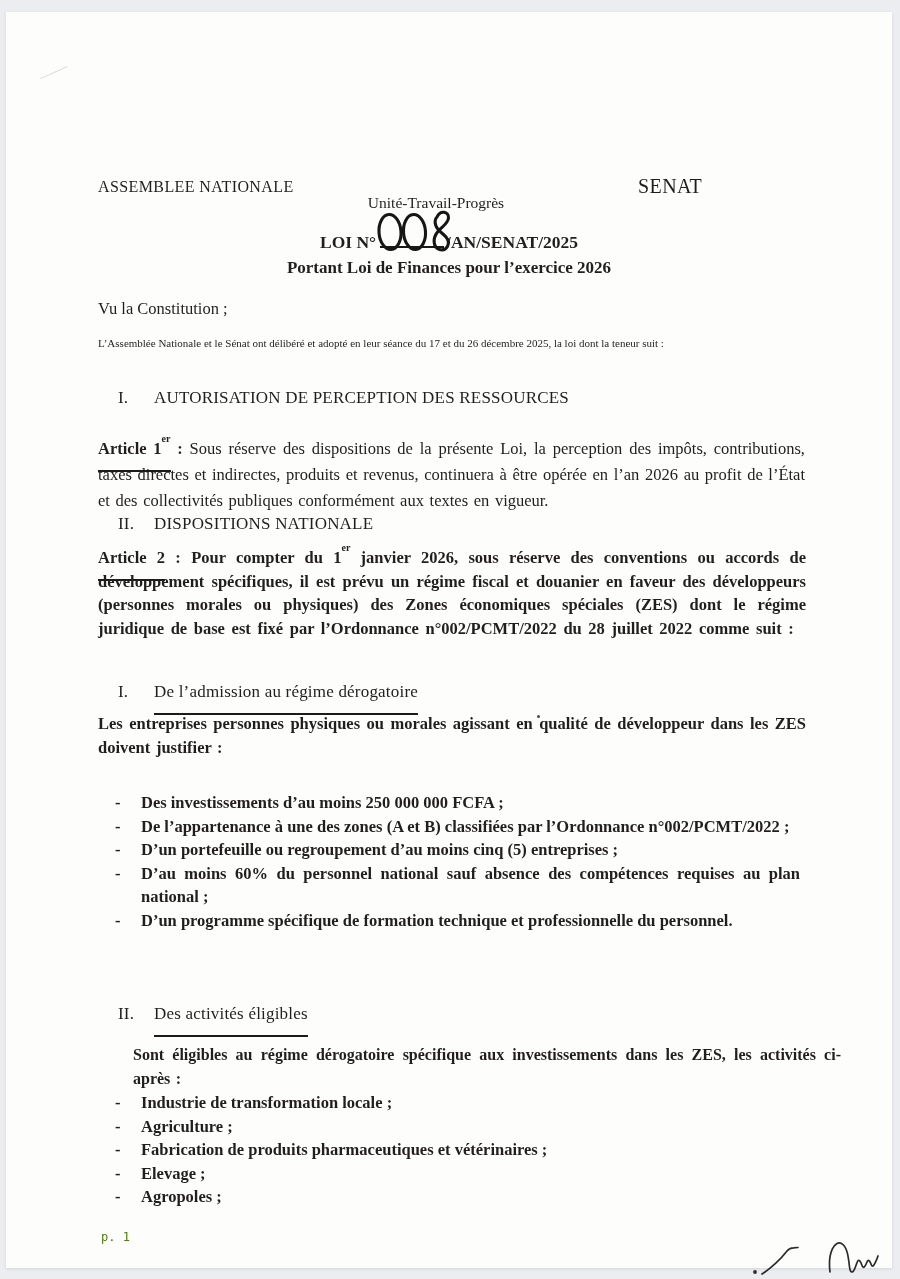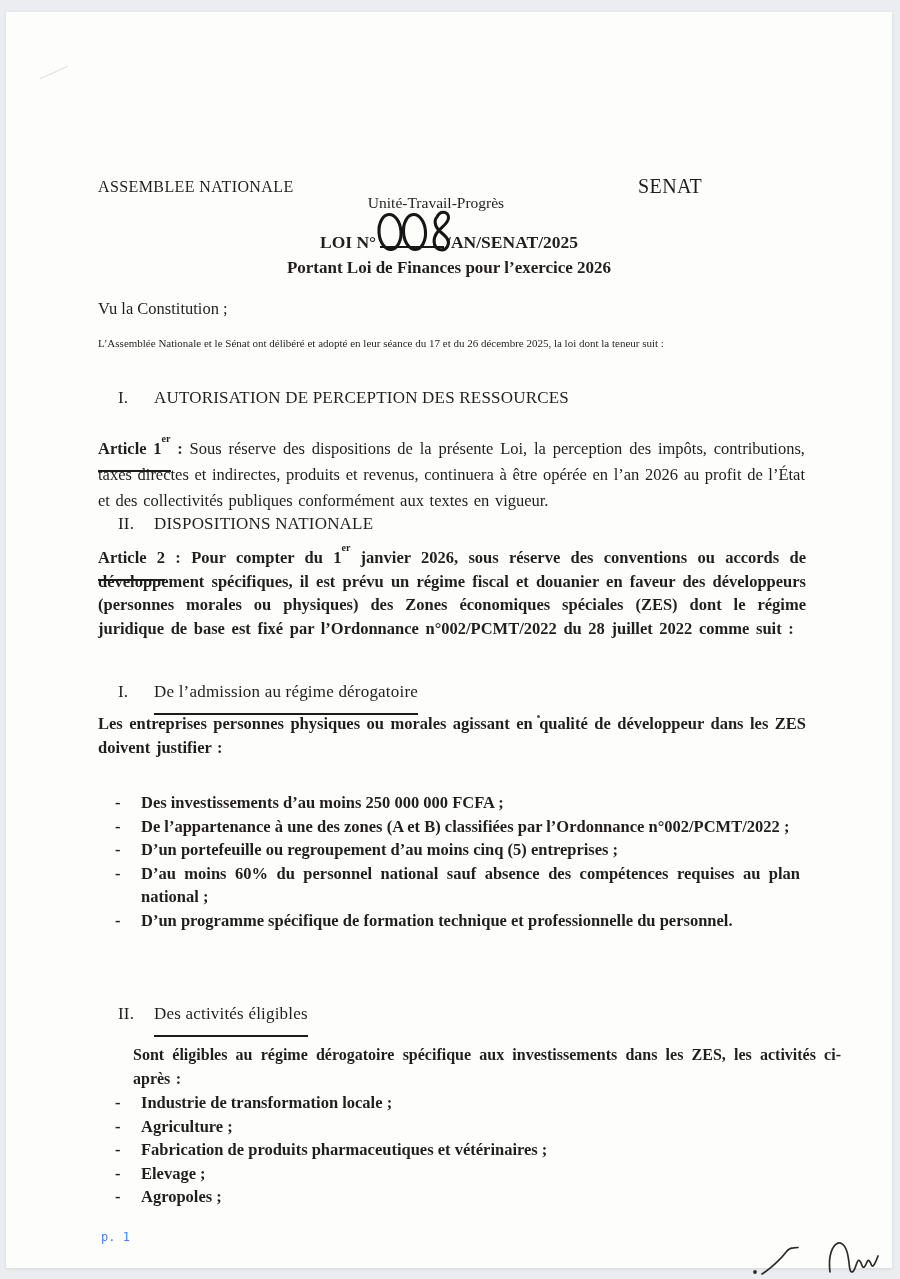--- a/index.html
+++ b/index.html
@@ -48,21 +48,21 @@
   .list{font-size:16.5px;font-weight:bold;line-height:23.6px;}
   .list1{left:109px;top:779px;width:685px;}
   .list2{left:109px;top:1079px;width:685px;}
   .li{display:flex;}
   .dash{flex:none;width:26px;}
   .li-text{flex:1;text-align:justify;}
   .list2 .li-text{text-align:left;}
 
   .stray-dot{left:531px;top:703px;width:3px;height:3px;background:#4a4a4a;border-radius:50%;}
   .corner-mark{left:33px;top:60px;width:30px;height:0;border-top:1.5px solid #d7d7d6;transform:rotate(-24deg);}
-  .footer-label{left:95px;top:1218px;font-family:"DejaVu Sans Mono","Liberation Mono",monospace;font-size:12px;color:#3b82f6;}
+  .footer-label{left:95px;top:1218px;font-family:"DejaVu Sans Mono","Liberation Mono",monospace;font-size:12px;color:#4d7c0f;}
   .paraphe{left:740px;top:1222px;}
 </style>
 </head>
 <body>
 
 <div class="page">
 
   <div class="abs corner-mark"></div>
 
 

